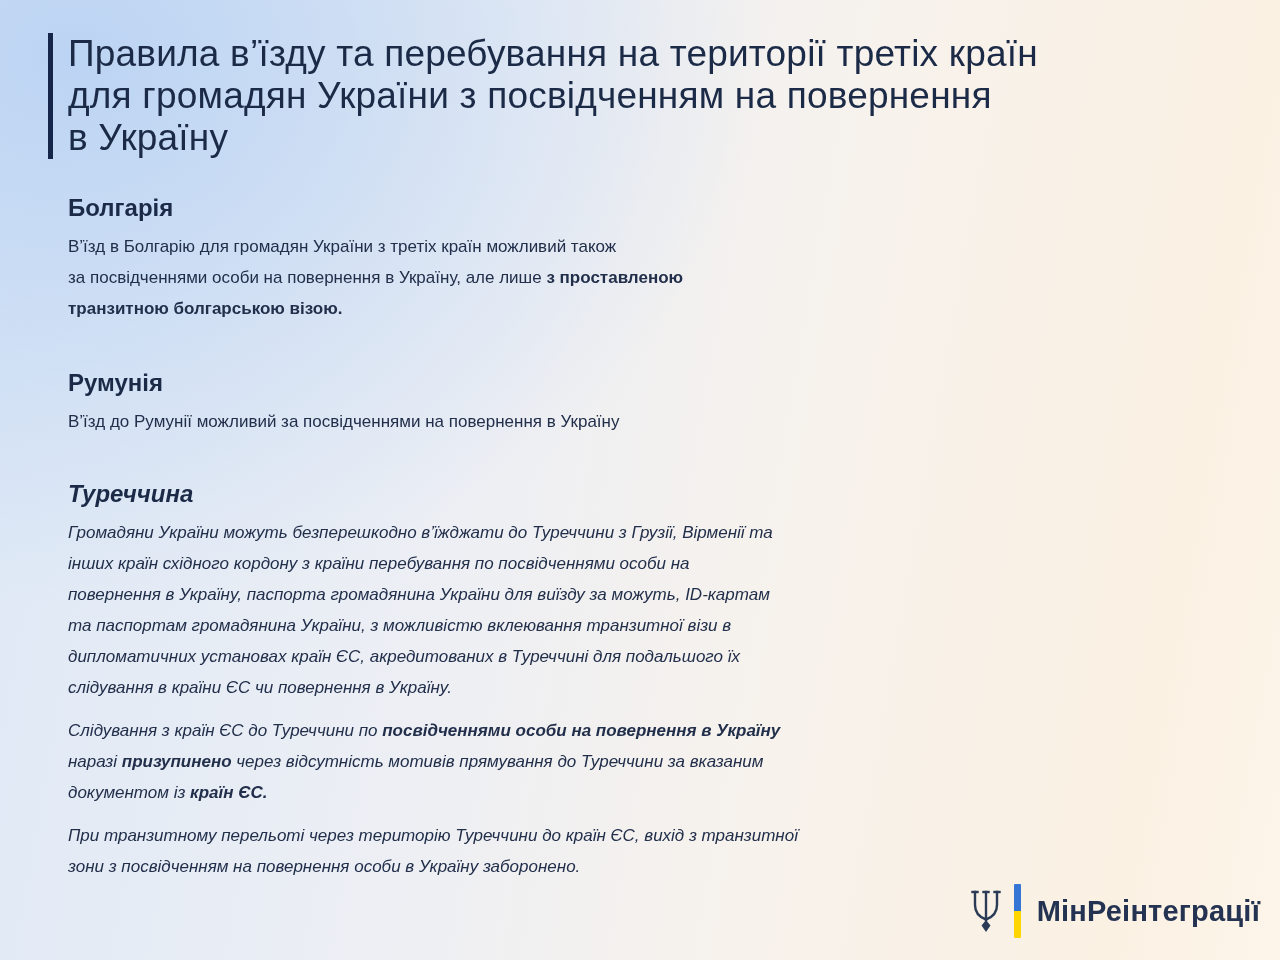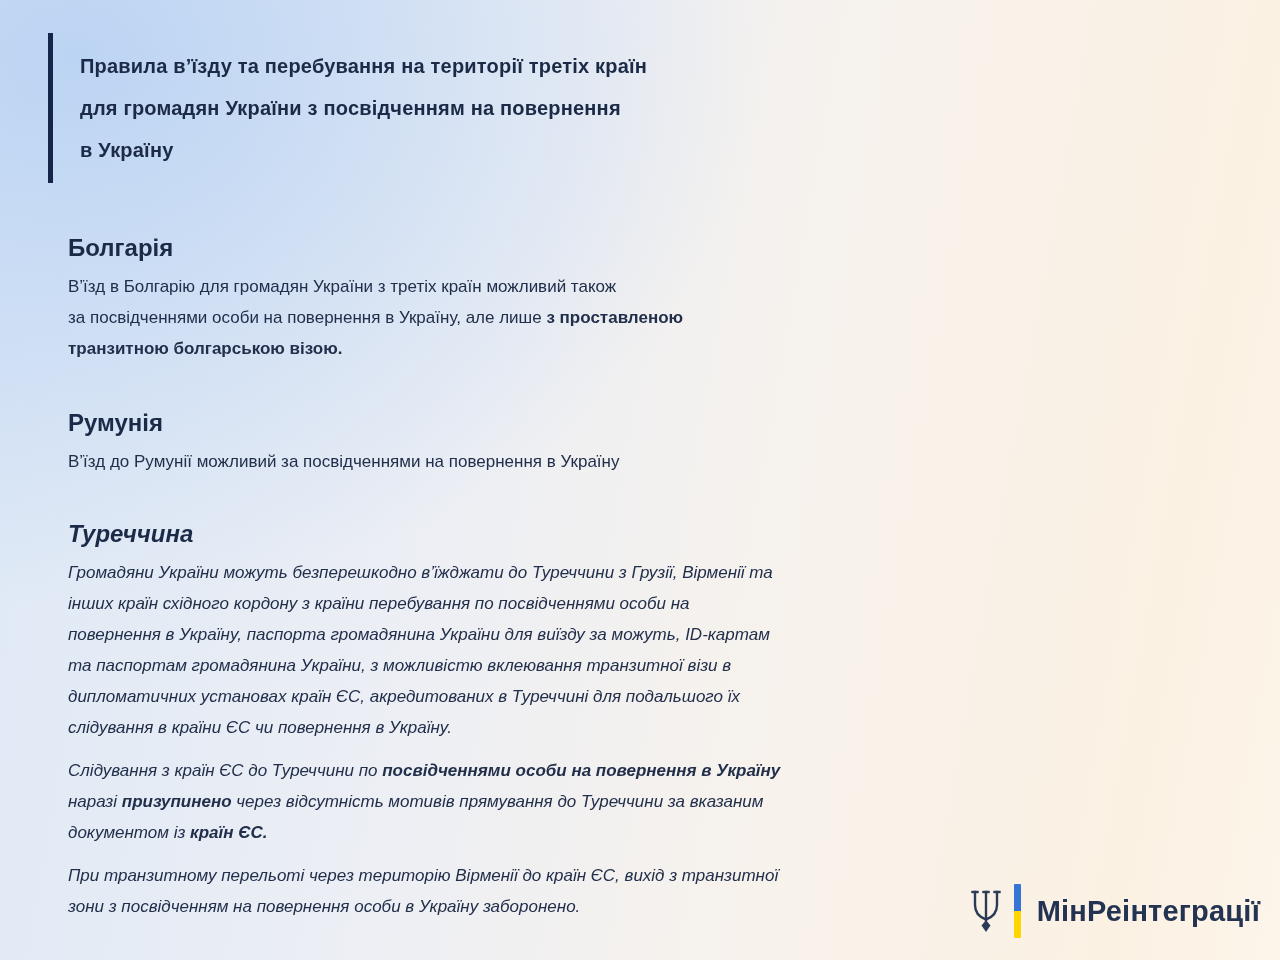--- a/index.html
+++ b/index.html
@@ -13,31 +13,31 @@
     background:
       radial-gradient(ellipse 950px 760px at 6% 6%, rgba(186,211,243,0.95), rgba(186,211,243,0) 72%),
       linear-gradient(100deg,#dde8f6 0%,#edeff4 38%,#f7f2ec 62%,#fbf1e3 88%,#fdf5ea 100%);
   }
   .title-block{
     display:flex;align-items:stretch;gap:15px;
     padding:33px 40px 0 48px;
   }
   .title-bar{width:5px;background:#15264a;flex:0 0 5px;}
   .title{
-    margin:12px;font-size:20px;line-height:42px;font-weight:bold;
+    margin:0;font-size:37px;line-height:42px;font-weight:normal;
     color:#1b2a46;letter-spacing:.2px;
   }
   .title .tl{display:block;}
   .content{padding:0 36px 0 68px;}
   .section{margin:0;}
   .section h2{
     margin:0 0 10px 0;font-size:24px;line-height:26px;
     font-weight:bold;color:#1b2a46;
   }
-  .sec-bulgaria{margin-top:52px;}
+  .sec-bulgaria{margin-top:36px;}
   .sec-romania{margin-top:46px;}
   .sec-turkey{margin-top:44px;font-style:italic;}
   .section p{margin:0 0 12px 0;font-size:17px;line-height:31px;}
   .section p:last-child{margin-bottom:0;}
   .ln{display:block;white-space:nowrap;}
   .b{font-weight:bold;}
   .logo{
     position:absolute;right:20px;bottom:22px;
     display:flex;align-items:center;
   }
@@ -91,21 +91,21 @@
         <span class="ln"><span>та паспортам громадянина України, з можливістю вклеювання транзитної візи в</span></span>
         <span class="ln"><span>дипломатичних установах країн ЄС, акредитованих в Туреччині для подальшого їх</span></span>
         <span class="ln"><span>слідування в країни ЄС чи повернення в Україну.</span></span>
       </p>
       <p>
         <span class="ln"><span>Слідування з країн ЄС до Туреччини по </span><span class="b">посвідченнями особи на повернення в Україну</span></span>
         <span class="ln"><span>наразі </span><span class="b">призупинено</span><span> через відсутність мотивів прямування до Туреччини за вказаним</span></span>
         <span class="ln"><span>документом із </span><span class="b">країн ЄС.</span></span>
       </p>
       <p>
-        <span class="ln"><span>При транзитному перельоті через територію Вірменії до країн ЄС, вихід з транзитної</span></span>
+        <span class="ln"><span>При транзитному перельоті через територію Туреччини до країн ЄС, вихід з транзитної</span></span>
         <span class="ln"><span>зони з посвідченням на повернення особи в Україну заборонено.</span></span>
       </p>
     </section>
 
   </main>
 
   <footer class="logo">
     <span class="trident">
       <svg width="32" height="46" viewBox="0 0 32 46" fill="none" stroke="#2b3a55" stroke-width="2.4" stroke-linecap="square">
         <path d="M5 4 v13 c0 8 4 12 11 14.5"></path>

